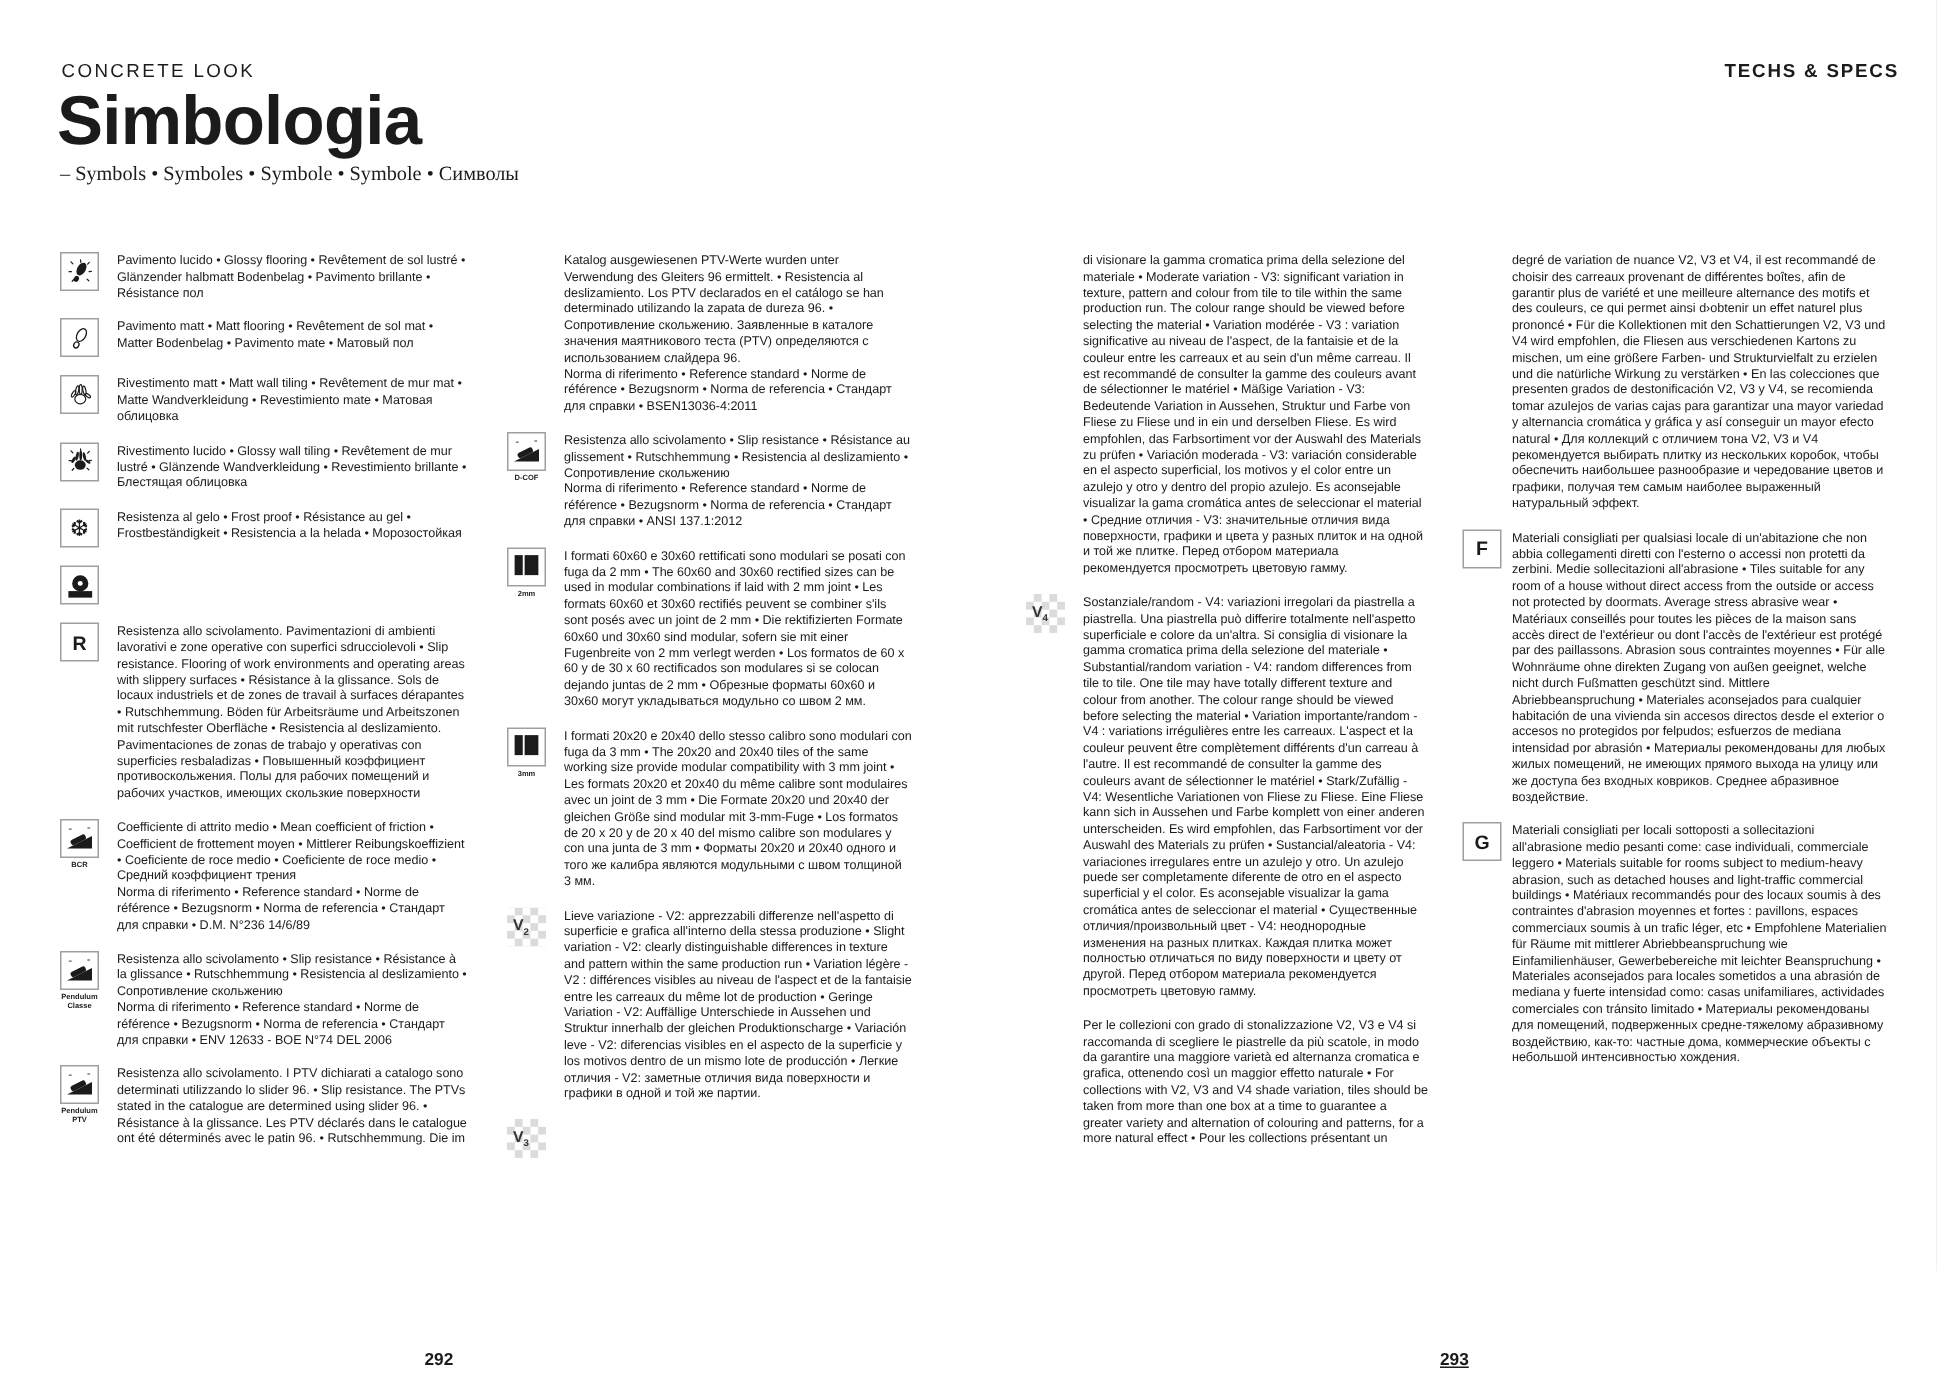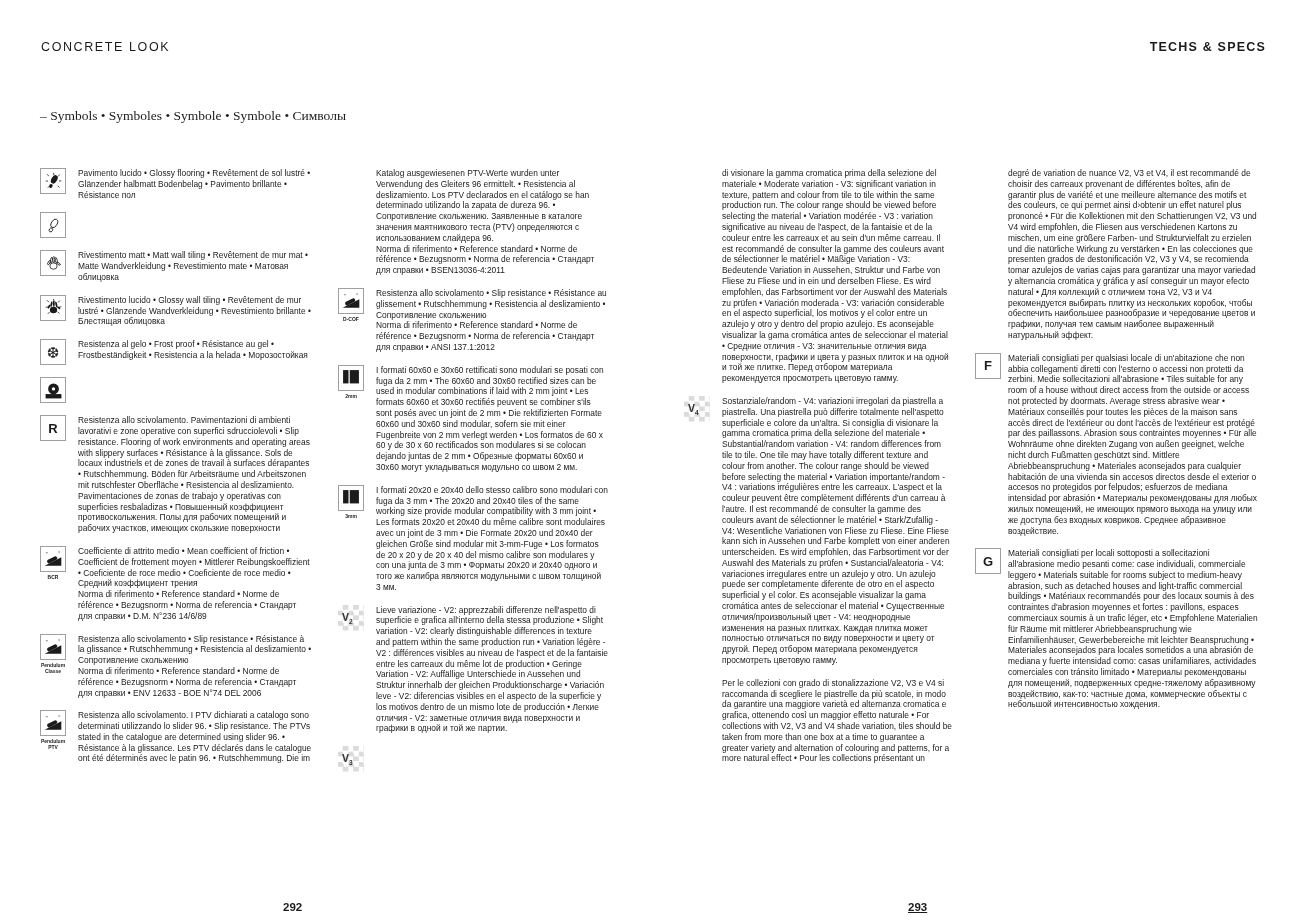--- a/index.html
+++ b/index.html
@@ -19,28 +19,29 @@
   .block-text{flex:1;font-size:8.4px;line-height:10.8px;white-space:pre-line;}
   .ibox{width:26px;height:26px;border:1px solid #9f9f9f;background:#fff;display:flex;align-items:center;justify-content:center;box-sizing:border-box;}
   .ltr{font-weight:700;font-size:13px;line-height:1;}
   .snow{font-size:15px;line-height:1;}
   .vbox{width:26px;height:26px;position:relative;background:conic-gradient(#dbdbdb 0 25%,#fff 0 50%,#dbdbdb 0 75%,#fff 0) 0 0/10.4px 10.4px;}
   .vlab{position:absolute;left:4px;top:7px;font-weight:700;font-size:10.5px;color:#333;line-height:1;}
   .vlab sub{font-size:6.5px;line-height:1;}
   .ilabel{font-size:5px;line-height:6px;margin-top:2px;text-align:center;width:26px;white-space:pre-line;font-weight:700;}
   .pageno{position:absolute;top:874px;font-weight:700;font-size:11.5px;margin-top:27px;}
   .pageno-left{left:283px;}
-  .pageno-right{left:908px;text-decoration:underline;}
+  .pageno-right{left:960px;text-decoration:underline;}
 </style>
 </head>
 <body>
 
 <div class="page">
   <div class="eyebrow">CONCRETE LOOK</div>
   <div class="specs">TECHS &amp; SPECS</div>
+  <div class="title">Simbologia</div>
   <div class="subtitle">– Symbols • Symboles • Symbole • Symbole • Символы</div>
 
   <div id="legend-columns">
       <div class="col col1">
         <div class="block">
           <div class="icon-cell">
             <div class="ibox">
               <svg viewBox="0 0 24 24" width="19" height="19">
                 <g fill="#1b1b1b">
                   <ellipse cx="13" cy="9.3" rx="3.6" ry="5.8" transform="rotate(30 13 9.3)"></ellipse>
@@ -56,20 +57,21 @@
           <div class="icon-cell">
             <div class="ibox">
               <svg viewBox="0 0 24 24" width="19" height="19">
                 <g fill="none" stroke="#1b1b1b" stroke-width="1.1">
                   <ellipse cx="13" cy="9.3" rx="3.6" ry="5.8" transform="rotate(30 13 9.3)"></ellipse>
                   <ellipse cx="8.7" cy="17.6" rx="2.1" ry="2.6" transform="rotate(30 8.7 17.6)"></ellipse>
                 </g>
               </svg>
             </div>
           </div>
+          <div class="block-text">Pavimento matt • Matt flooring • Revêtement de sol mat • Matter Bodenbelag • Pavimento mate • Матовый пол</div>
         </div>
         <div class="block">
           <div class="icon-cell">
             <div class="ibox">
               <svg viewBox="0 0 24 24" width="19" height="19">
                 <g fill="none" stroke="#1b1b1b" stroke-width="1">
                   <ellipse cx="12" cy="15.2" rx="4.6" ry="4"></ellipse>
                   <ellipse cx="6.4" cy="10.8" rx="1.2" ry="3" transform="rotate(30 6.4 10.8)"></ellipse>
                   <ellipse cx="9.4" cy="7.8" rx="1.2" ry="3.8" transform="rotate(12 9.4 7.8)"></ellipse>
                   <ellipse cx="12.4" cy="7.2" rx="1.2" ry="4.1"></ellipse>

